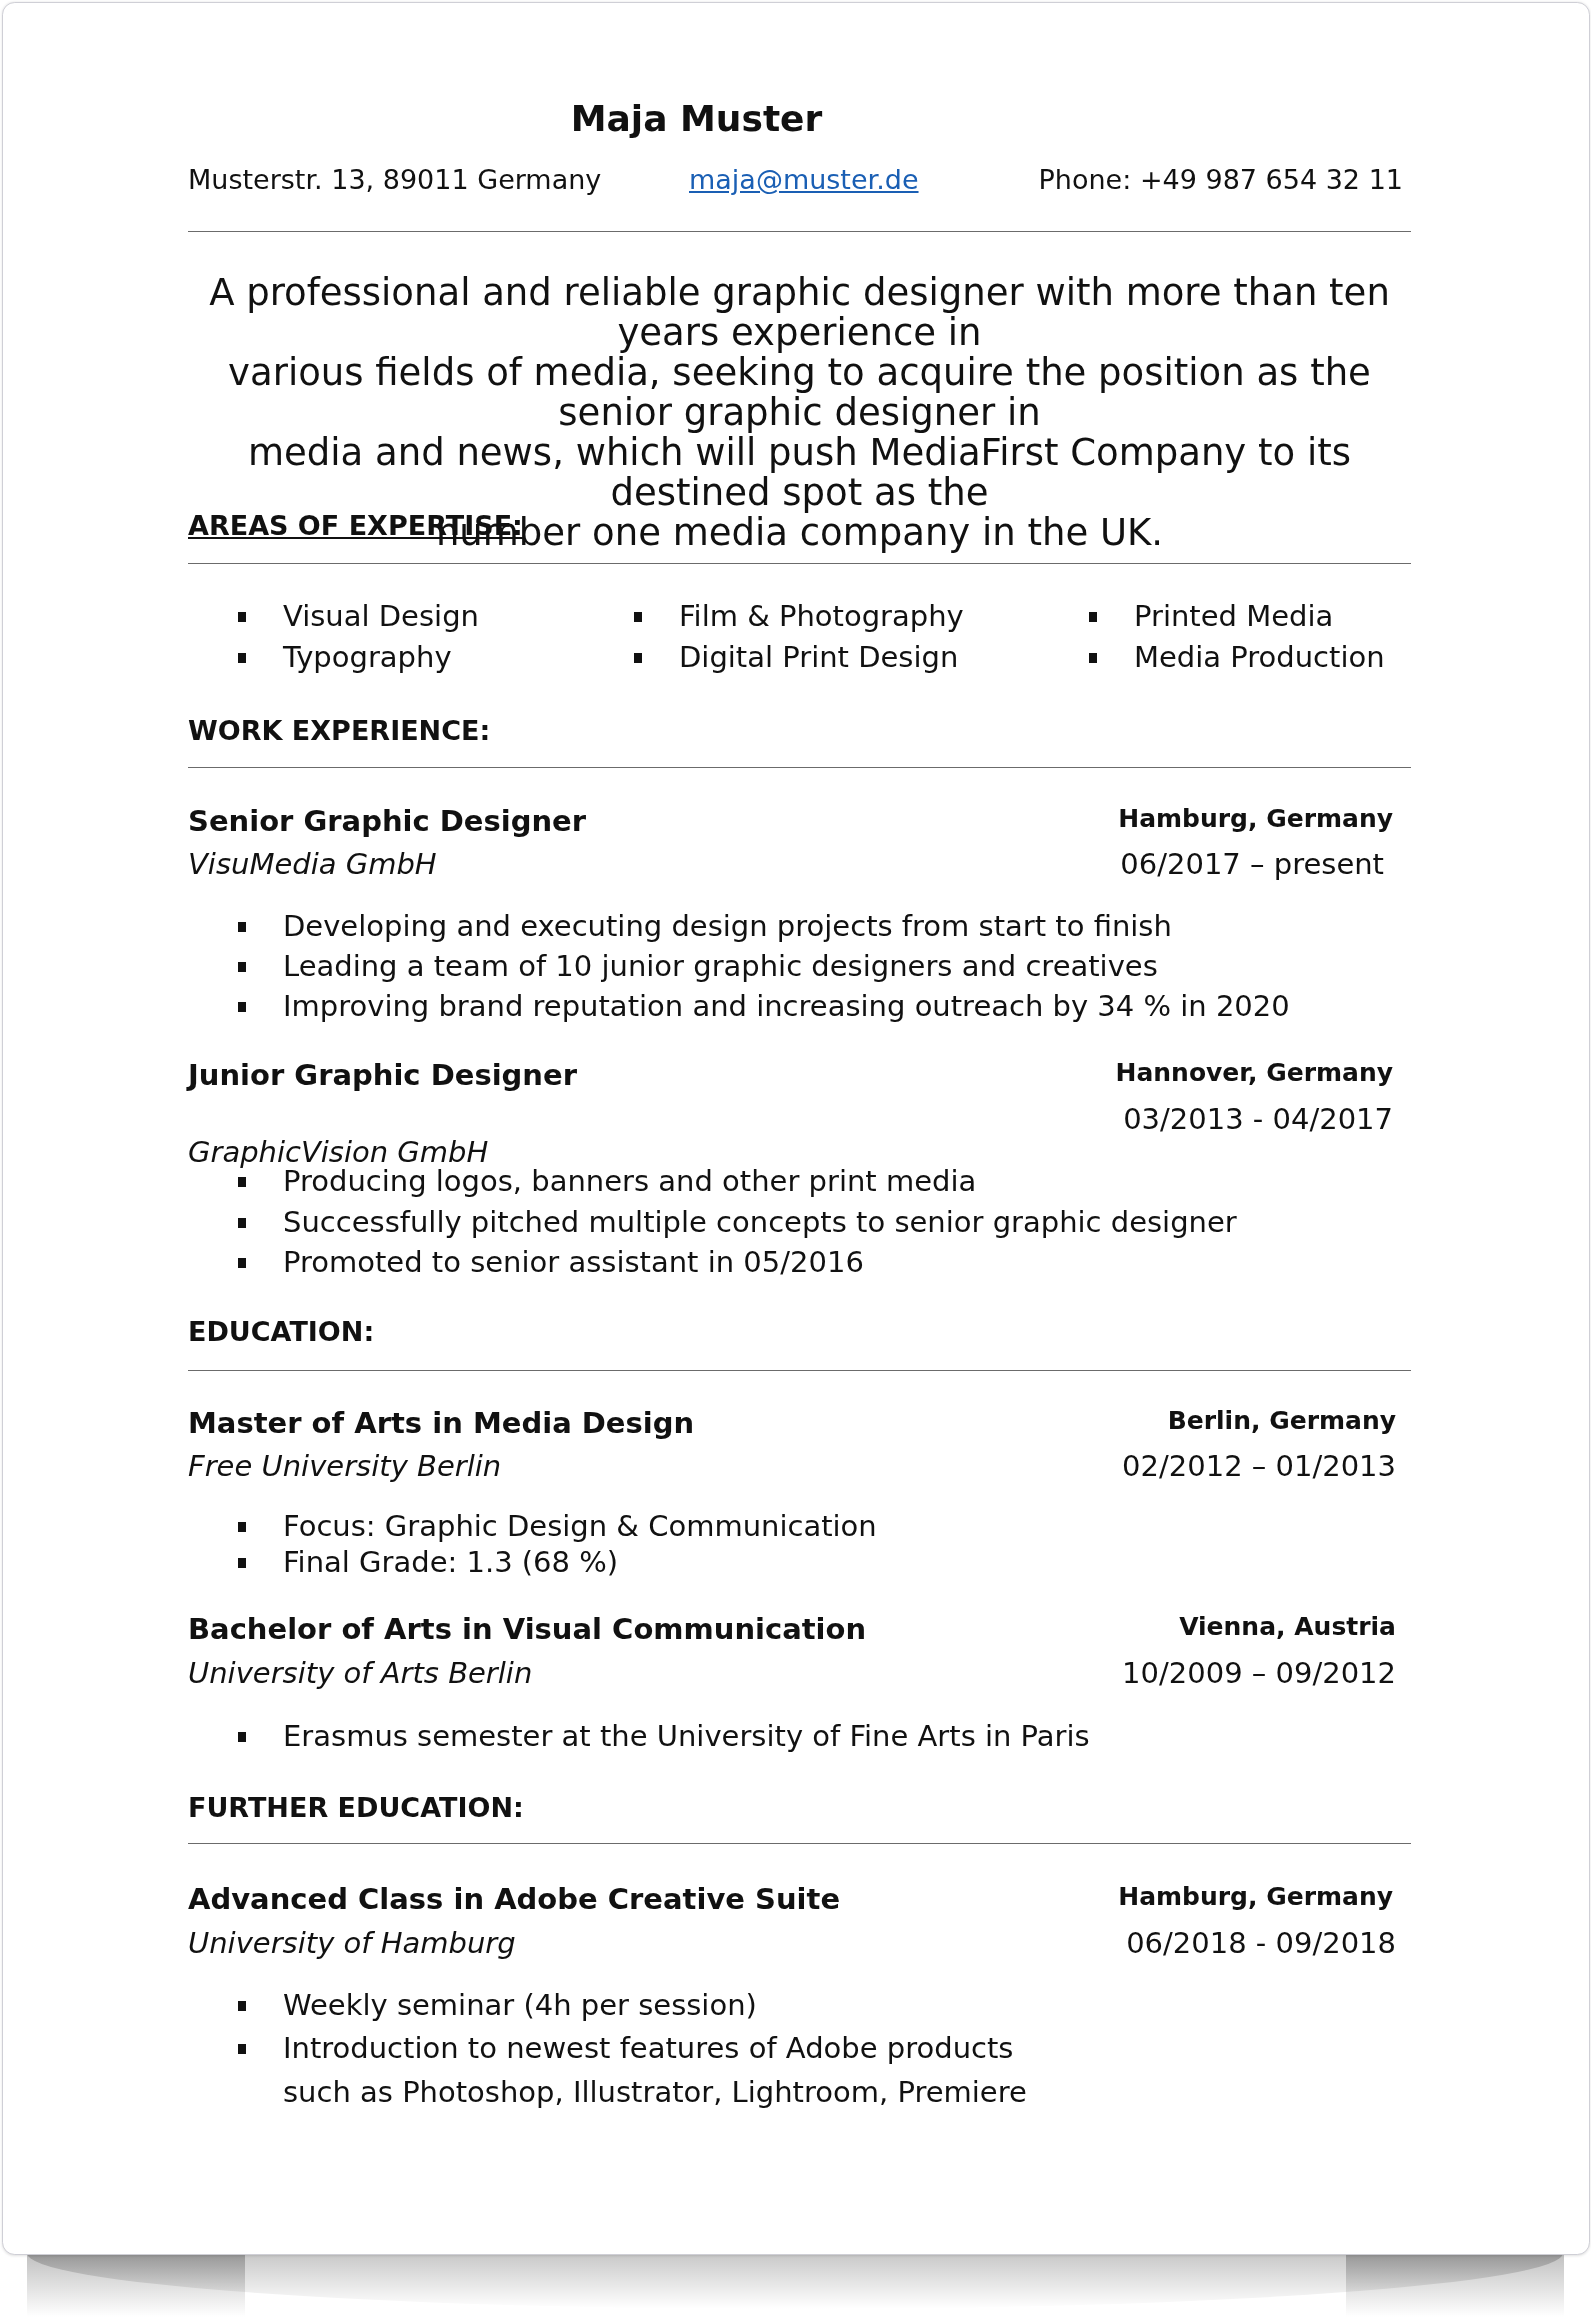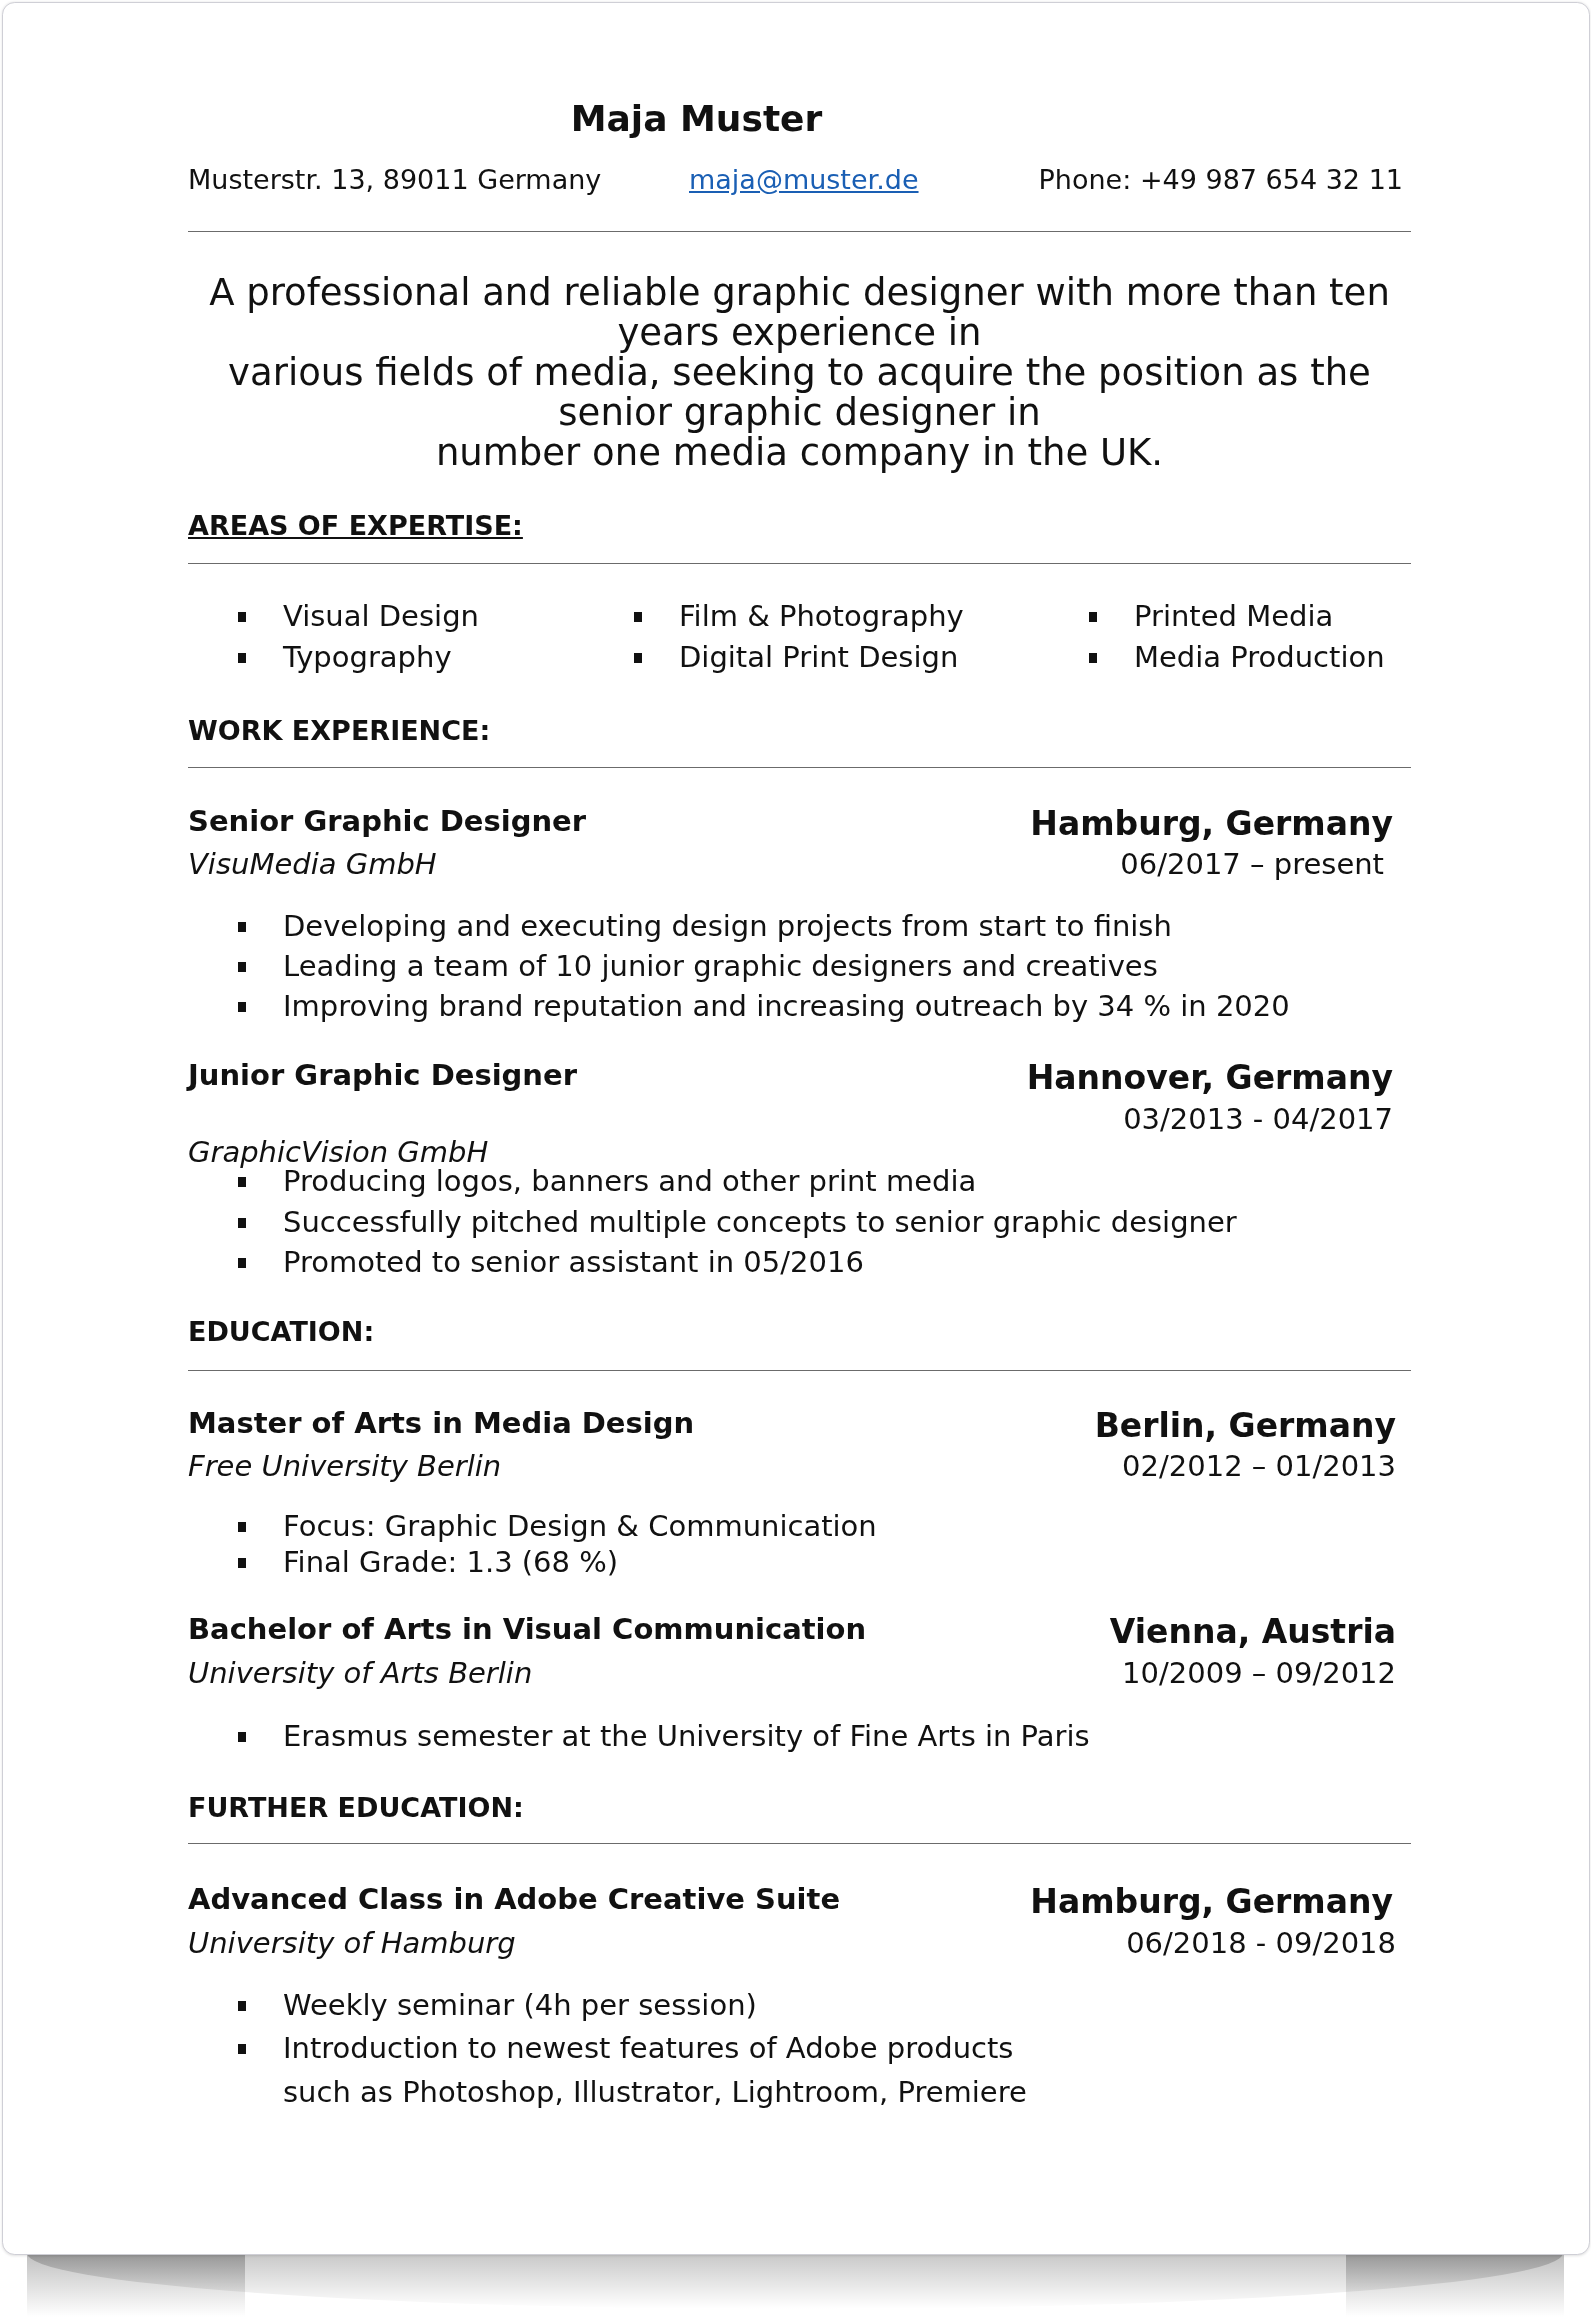--- a/index.html
+++ b/index.html
@@ -20,21 +20,21 @@
   .contact { top:164px; font-size:27px; }
   .contact a { color:#1a5fb4; text-decoration:underline; }
   .rule { position:absolute; left:188px; width:1223px; height:0; border-top:1.8px solid #6b6b6b; }
   .summary { position:absolute; left:188px; width:1223px; top:273px; text-align:center;
              font-size:37px; line-height:40px; }
   .h2 { left:188px; font-size:27px; font-weight:bold; }
   .bul { position:absolute; font-size:29px; line-height:40px; }
   .bul .sq { position:absolute; left:0; top:15.5px; width:8.2px; height:10px; background:#111; }
   .bul .tx { position:absolute; left:45px; top:0; white-space:nowrap; }
   .title { left:188px; font-size:29px; font-weight:bold; }
-  .loc { font-size:33px; font-weight:bold; text-align:left; }
+  .loc { font-size:25px; font-weight:bold; text-align:left; }
   .org { left:188px; font-size:29px; font-style:italic; }
   .date { font-size:29px; text-align:right; }
 </style>
 </head>
 <body>
 
 <div class="shadow-l"></div>
 <div class="shadow-r"></div>
 <div class="shadow"></div>
 
@@ -42,20 +42,21 @@
 
 <div class="abs name">Maja Muster</div>
 <div class="abs contact" style="left:188px;">Musterstr. 13, 89011 Germany</div>
 <div class="abs contact" style="left:689px;"><a>maja@muster.de</a></div>
 <div class="abs contact" style="right:188px;">Phone: +49 987 654 32 11</div>
 <div class="rule" style="top:231px;"></div>
 
 <div class="summary">
   <div>A professional and reliable graphic designer with more than ten years experience in</div>
   <div>various fields of media, seeking to acquire the position as the senior graphic designer in</div>
+  <div>media and news, which will push MediaFirst Company to its destined spot as the</div>
   <div>number one media company in the UK.</div>
 </div>
 
 <div class="abs h2" style="top:510px;text-decoration:underline;">AREAS OF EXPERTISE:</div>
 <div class="rule" style="top:563px;"></div>
 
 <div class="bul" style="left:238px; top:596px;">
     <span class="sq"></span>
     <span class="tx">Visual Design</span>
   </div>

